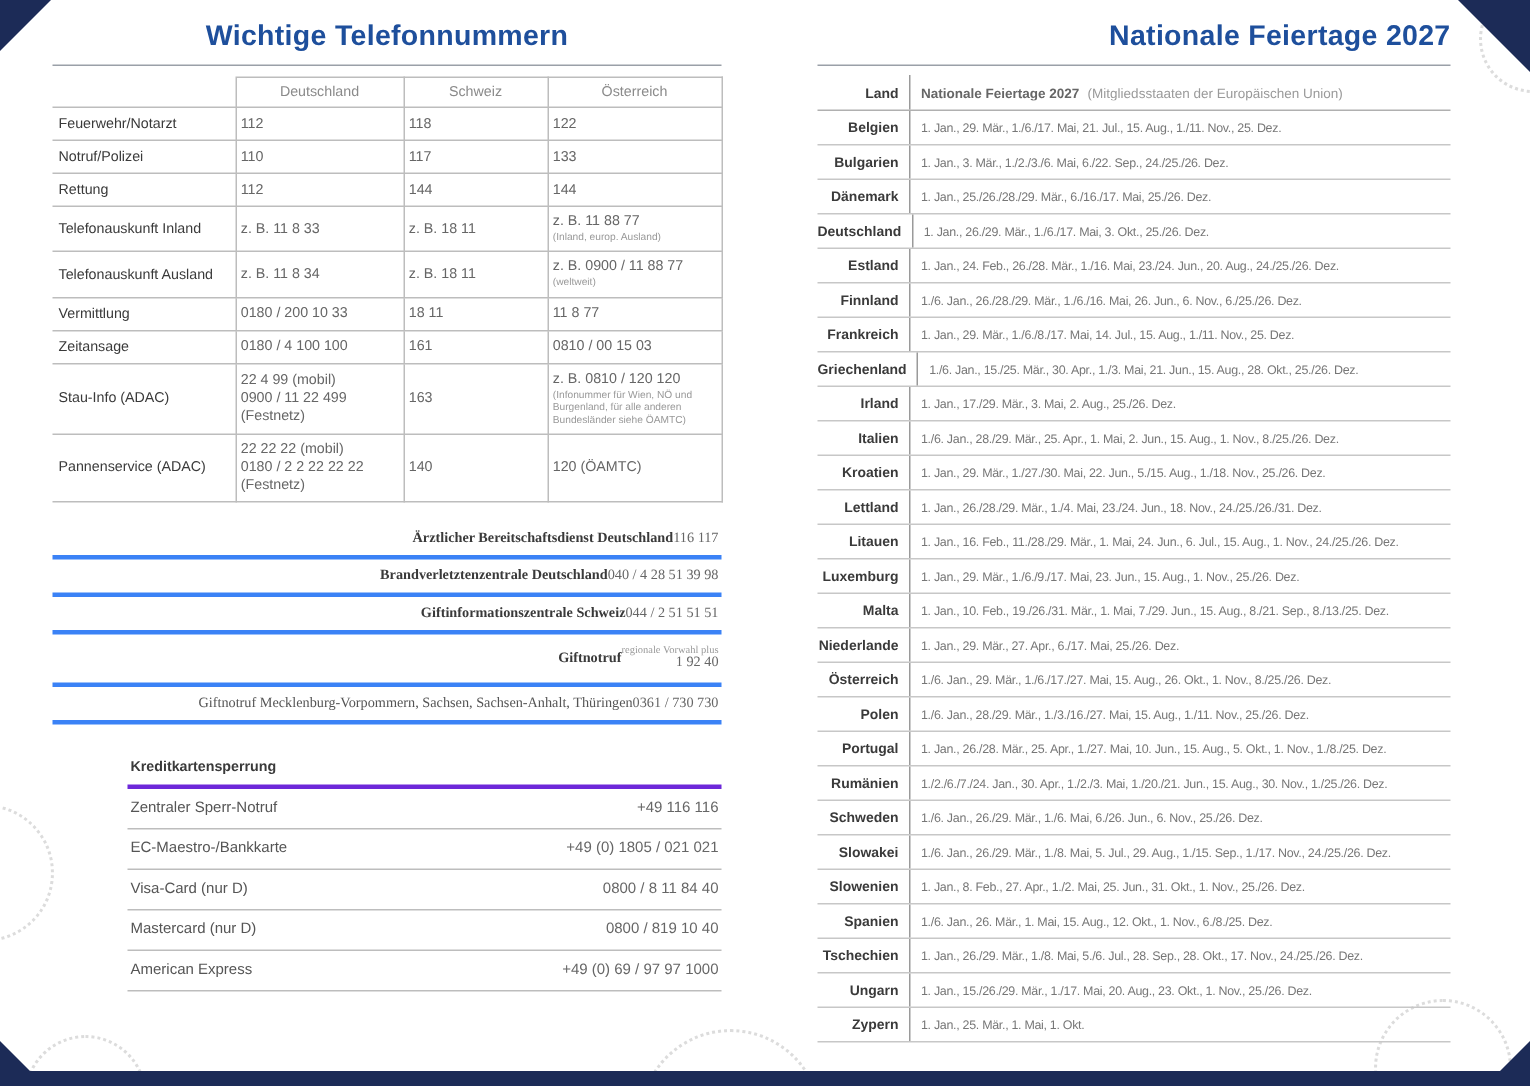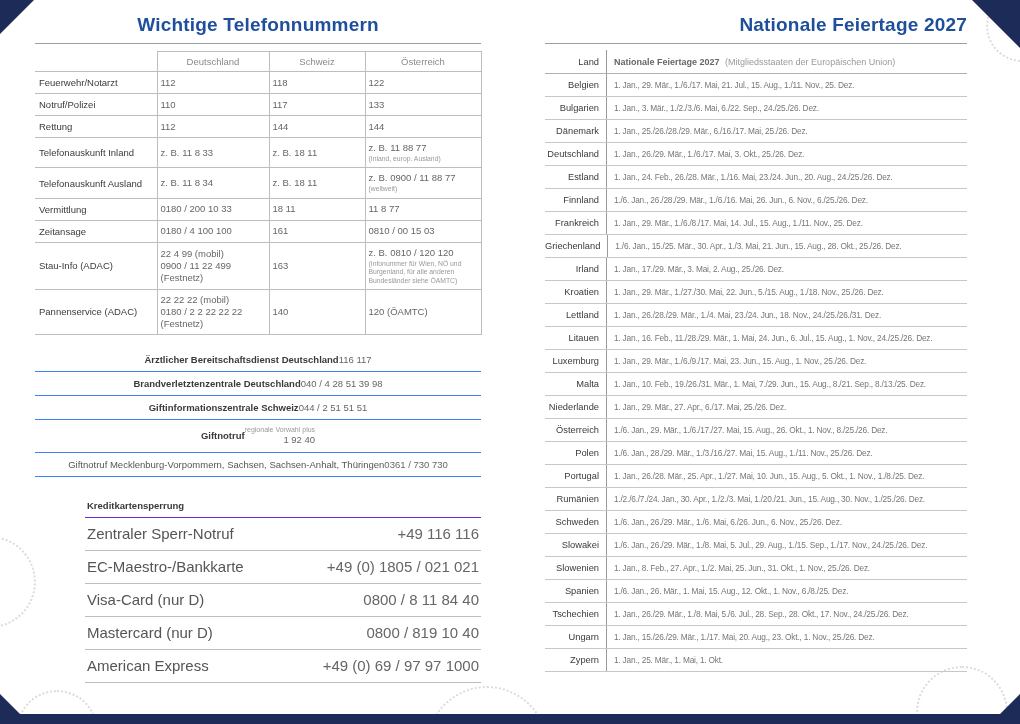--- a/index.html
+++ b/index.html
@@ -40,42 +40,42 @@
   .phone-table th.lab{ border:none; border-right:1px solid #bdbdbd; border-bottom:1px solid #bdbdbd; }
   .phone-table td{ border:1px solid #bdbdbd; vertical-align:middle; }
   .phone-table td.lab{ border-left:none; font-weight:normal; font-size:9.5px; color:#3a3a3a;
     text-align:left; padding:5px 4px; }
   .phone-table td.val{ font-size:9.5px; color:#666; padding:4px 3px; }
   .v{ display:block; line-height:1.25; }
   .l2:empty, .sub:empty{ display:none; }
   .sub{ display:block; font-size:6.8px; color:#999; line-height:1.25; margin-top:1px; }
 
   .services{ margin-top:13px; }
-  .svc-row{ display:flex; justify-content:center; align-items:center;
-    border-bottom:1px solid #3b82f6; padding:6px 2px; }
+  .svc-row{ display:flex; justify-content:flex-end; align-items:center;
+    border-bottom:3px solid #3b82f6; padding:6px 2px;font-family:Liberation Serif, serif; }
   .s-lab{ font-weight:bold; font-size:9.5px; color:#3a3a3a; white-space:nowrap; }
   .s-lab.normal{ font-weight:normal; color:#555; }
   .s-val{ font-size:9.5px; color:#666; text-align:right; white-space:nowrap; }
   .s-val.stack{ display:flex; flex-direction:column; align-items:flex-end; line-height:1.2; }
   .s-val .sub{ font-size:7px; color:#999; margin:0; }
 
   .credit{ margin-top:17px; margin-left:50px; }
   .credit-title{ font-weight:bold; font-size:9.5px; color:#3a3a3a;
-    border-bottom:1px solid #6d28d9; padding:6px 2px; }
+    border-bottom:3px solid #6d28d9; padding:6px 2px; }
   .credit-row{ display:flex; justify-content:space-between; align-items:flex-end;
-    border-bottom:1px solid #bdbdbd; padding:7.5px 2px; font-size:15px; }
+    border-bottom:1px solid #bdbdbd; padding:7.5px 2px; font-size:10px; }
   .c-lab{ color:#555; white-space:nowrap; }
   .c-val{ color:#666; white-space:nowrap; }
 
   
   .holiday-table{ margin-top:6px; }
   .h-header, .h-row{ display:flex; align-items:center; }
   .h-header{ border-bottom:1px solid #b0b0b0; height:24px; }
   .h-row{ border-bottom:1px solid #c7c7c7; height:23px; }
-  .h-country{ flex:0 0 62px; text-align:right; font-weight:normal; font-size:9.3px; color:#3a3a3a;
+  .h-country{ flex:0 0 62px; text-align:right; font-weight:bold; font-size:9.3px; color:#3a3a3a;
     padding-right:7px; border-right:1px solid #9a9a9a; align-self:stretch;
     display:flex; align-items:center; justify-content:flex-end; white-space:nowrap; }
   .h-dates{ flex:1; font-size:8.3px; letter-spacing:-0.2px; color:#777; padding-left:7px;
     white-space:nowrap; overflow:hidden; }
   .h-header .h-dates{ font-size:9px; letter-spacing:0; }
   .hdr-main{ font-weight:bold; color:#666; }
   .hdr-note{ color:#9a9a9a; margin-left:3px; }
 </style>
 </head>
 <body>
@@ -359,20 +359,24 @@
         <div class="h-row">
           <span class="h-country">Griechenland</span>
           <span class="h-dates">1./6. Jan., 15./25. Mär., 30. Apr., 1./3. Mai, 21. Jun., 15. Aug., 28. Okt., 25./26. Dez.</span>
         </div>
 
         <div class="h-row">
           <span class="h-country">Irland</span>
           <span class="h-dates">1. Jan., 17./29. Mär., 3. Mai, 2. Aug., 25./26. Dez.</span>
         </div>
 
+        <div class="h-row">
+          <span class="h-country">Italien</span>
+          <span class="h-dates">1./6. Jan., 28./29. Mär., 25. Apr., 1. Mai, 2. Jun., 15. Aug., 1. Nov., 8./25./26. Dez.</span>
+        </div>
 
         <div class="h-row">
           <span class="h-country">Kroatien</span>
           <span class="h-dates">1. Jan., 29. Mär., 1./27./30. Mai, 22. Jun., 5./15. Aug., 1./18. Nov., 25./26. Dez.</span>
         </div>
 
         <div class="h-row">
           <span class="h-country">Lettland</span>
           <span class="h-dates">1. Jan., 26./28./29. Mär., 1./4. Mai, 23./24. Jun., 18. Nov., 24./25./26./31. Dez.</span>
         </div>

